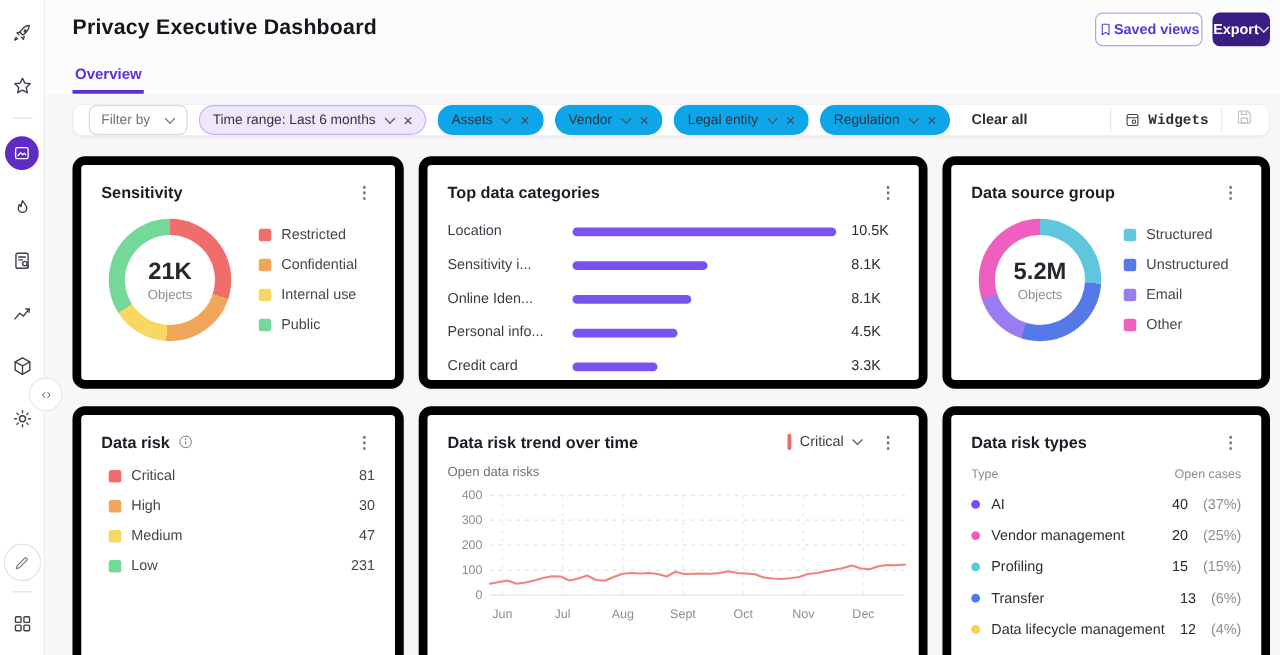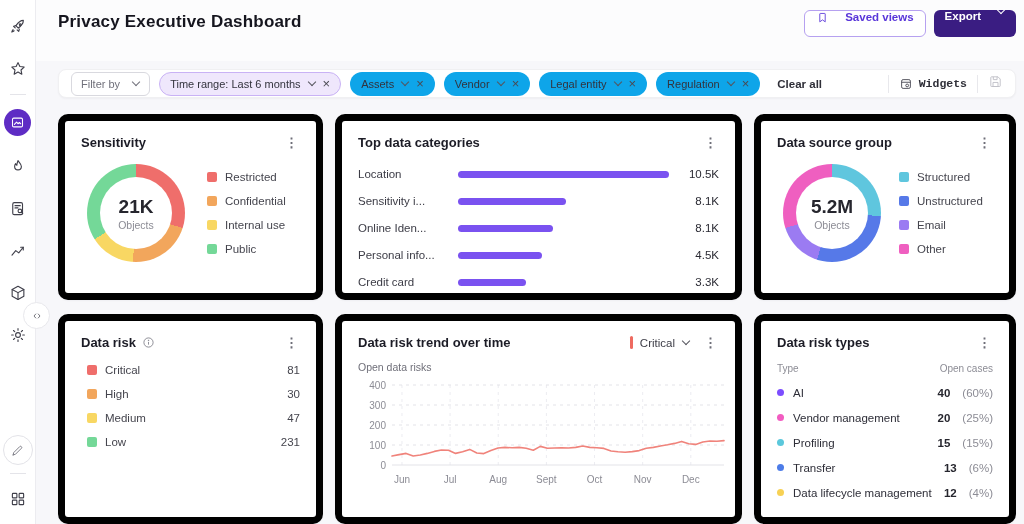--- a/index.html
+++ b/index.html
@@ -19,21 +19,21 @@
   .s-pencil svg { width:15px; height:15px; stroke:#6E6E78; fill:none; stroke-width:1.4; stroke-linecap:round; stroke-linejoin:round; }
   .collapse-handle { position:absolute; left:23px; top:302px; width:27px; height:27px; border-radius:50%; background:#fff; border:1px solid #E8E8EC; z-index:3; display:flex; align-items:center; justify-content:center; cursor:pointer; }
   .collapse-handle svg { width:12px; height:12px; stroke:#55555E; fill:none; stroke-width:1.6; stroke-linecap:round; stroke-linejoin:round; }
 
   
   .main { flex:1; display:flex; flex-direction:column; }
   .header { background:#FCFCFD; padding:10px 9px 0 22px; height:75px; }
   .title-row { display:flex; align-items:flex-start; justify-content:space-between; }
   .page-title { font-size:17px; font-weight:700; color:#15151E; letter-spacing:.2px; padding-top:2px; }
   .hdr-btns { display:flex; gap:8px; }
-  .btn { height:27px; border-radius:6px; font-size:11.5px; font-weight:700; display:flex; gap:16px; padding:0 11px; cursor:pointer; border:none; font-family:inherit; }
+  .btn { height:27px; border-radius:6px; font-size:11.5px; font-weight:700; display:flex; align-items:center; gap:0; padding:0 1px; cursor:pointer; border:none; font-family:inherit; }
   .btn-saved { background:#fff; border:1px solid #B6A1F0; color:#5936D9; }
   .btn-saved svg { width:13px; height:13px; stroke:#5936D9; fill:none; stroke-width:1.6; stroke-linejoin:round; }
   .btn-export { background:#3A1D82; color:#fff; }
   .chev { display:inline-block; width:6px; height:6px; border-right:1.4px solid currentColor; border-bottom:1.4px solid currentColor; transform:rotate(45deg); margin:-3px 1px 0 1px; }
   .tab-row { margin-top:13px; }
   .tab { display:inline-block; color:#5A2FD5; font-size:12px; font-weight:700; padding:0 2px 6px; border-bottom:3px solid #5A2FD5; cursor:pointer; }
 
   
   .filterbar { margin:8px 9px 0 22px; height:36px; background:#fff; border:1px solid #F0F0F2; border-radius:8px; box-shadow:0 1px 2px rgba(25,25,50,.04); display:flex; align-items:center; padding:0 12px; gap:9px; }
   .filter-by { border:1px solid #D9D9DF; border-radius:6px; height:24px; padding:0 9px; font-size:11px; color:#71717B; display:flex; align-items:center; gap:12px; background:#fff; cursor:pointer; }
@@ -67,36 +67,36 @@
   .legend-item { display:flex; align-items:center; gap:8px; font-size:11.5px; color:#45454E; }
   .legend-swatch { width:10px; height:10px; border-radius:2px; flex-shrink:0; }
   .legend-val { margin-left:auto; color:#45454E; }
 
   
   .bar-rows { margin-top:18px; display:flex; flex-direction:column; gap:15px; }
   .bar-row { display:flex; align-items:center; gap:12px; font-size:11.5px; }
   .bar-label { width:88px; color:#3C3C46; white-space:nowrap; overflow:hidden; flex-shrink:0; }
   .bar-track { flex:1; height:7px; }
   .bar-fill { height:7px; border-radius:4px; }
-  .bar-value { width:38px; text-align:right; color:#2A2A33; flex-shrink:0; }
+  .bar-value { width:38px; color:#2A2A33; flex-shrink:0; }
 
   
   .trend-right { display:flex; align-items:center; gap:12px; }
   .sel { display:flex; align-items:center; gap:7px; font-size:11.5px; color:#3C3C46; cursor:pointer; }
   .sel-bar { width:3px; height:13px; border-radius:1.5px; }
   .sel .chev { border-color:#55555E; }
   .ylabel { font-size:10.5px; color:#6F6F79; margin-top:11px; }
   .trend-svg { margin-top:2px; display:block; }
 
   
   .tbl-head { display:flex; justify-content:space-between; font-size:10px; color:#8C8C95; margin-top:13px; }
   .trows { margin-top:6px; display:flex; flex-direction:column; }
   .trow { display:flex; align-items:center; gap:9px; font-size:11.5px; color:#2E2E38; height:25px; }
   .dot { width:7px; height:7px; border-radius:50%; flex-shrink:0; }
-  .trow-val { margin-left:auto; font-weight:700; color:#26262E; }
+  .trow-val { margin-left:auto; font-weight:400; color:#26262E; }
   .trow-pct { color:#8C8C95; font-weight:400; margin-left:3px; }
 </style>
 </head>
 <body>
 
 <div class="page">
 
   <nav class="sidebar">
     <span class="s-icn">
       <svg viewBox="0 0 24 24">
@@ -179,20 +179,23 @@
             <svg viewBox="0 0 24 24">
                 <path d="M8 4.5h8a1 1 0 0 1 1 1V20l-5-3.6L7 20V5.5a1 1 0 0 1 1-1z"></path>
               </svg>
             <span>Saved views</span>
           </button>
           <button class="btn btn-export">
             <span>Export</span>
             <span class="chev"></span>
           </button>
         </div>
+      </div>
+      <div class="tab-row">
+        <span class="tab">Overview</span>
       </div>
     </div>
 
     <div class="filterbar">
       <div class="filter-by">
         <span>Filter by</span>
         <span class="chev" style="border-color:#71717B"></span>
       </div>
       <div style="display:flex;align-items:center;gap:9px">
           <div class="chip hl">
@@ -442,21 +445,21 @@
         </div>
         <div class="tbl-head">
           <span>Type</span>
           <span>Open cases</span>
         </div>
         <div class="trows">
             <div class="trow">
               <span class="dot" style="background: rgb(124, 77, 255);"></span>
               <span>AI</span>
               <span class="trow-val">40</span>
-              <span class="trow-pct">(60%)</span>
+              <span class="trow-pct">(37%)</span>
             </div>
             <div class="trow">
               <span class="dot" style="background: rgb(242, 92, 193);"></span>
               <span>Vendor management</span>
               <span class="trow-val">20</span>
               <span class="trow-pct">(25%)</span>
             </div>
             <div class="trow">
               <span class="dot" style="background: rgb(91, 200, 220);"></span>
               <span>Profiling</span>

